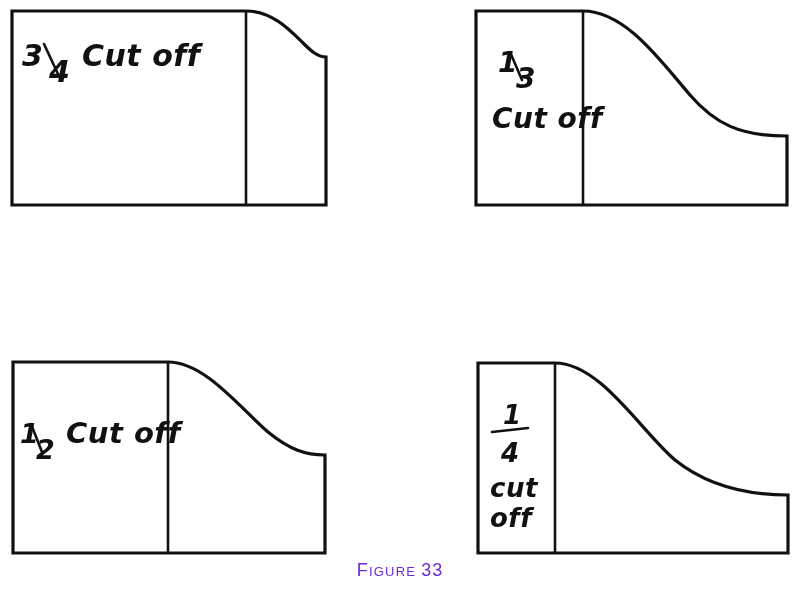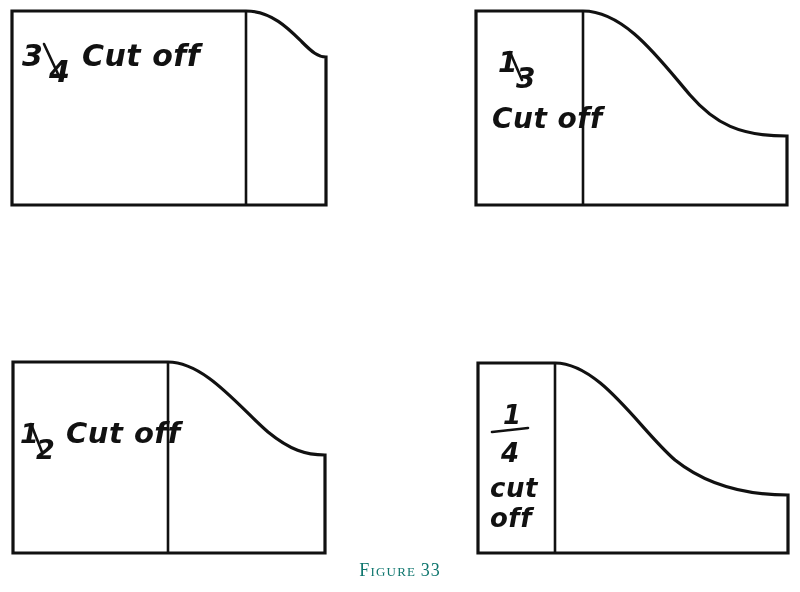--- a/index.html
+++ b/index.html
@@ -56,23 +56,23 @@
   .hatchline {
     stroke: #111111;
     stroke-width: 1.9;
   }
   #caption {
     position: absolute;
     left: 0;
     top: 560px;
     width: 800px;
     text-align: center;
-    font-family: Liberation Serif, serif;
+    font-family: Liberation Sans, sans-serif;
     font-size: 18px;
-    color: #0f766e;
+    color: #6d28d9;
   }
   #caption .fig-word {
     font-variant: small-caps;
     letter-spacing: 1.2px;
   }
   #caption .fig-num {
     letter-spacing: 1px;
   }
 </style>
 </head>

